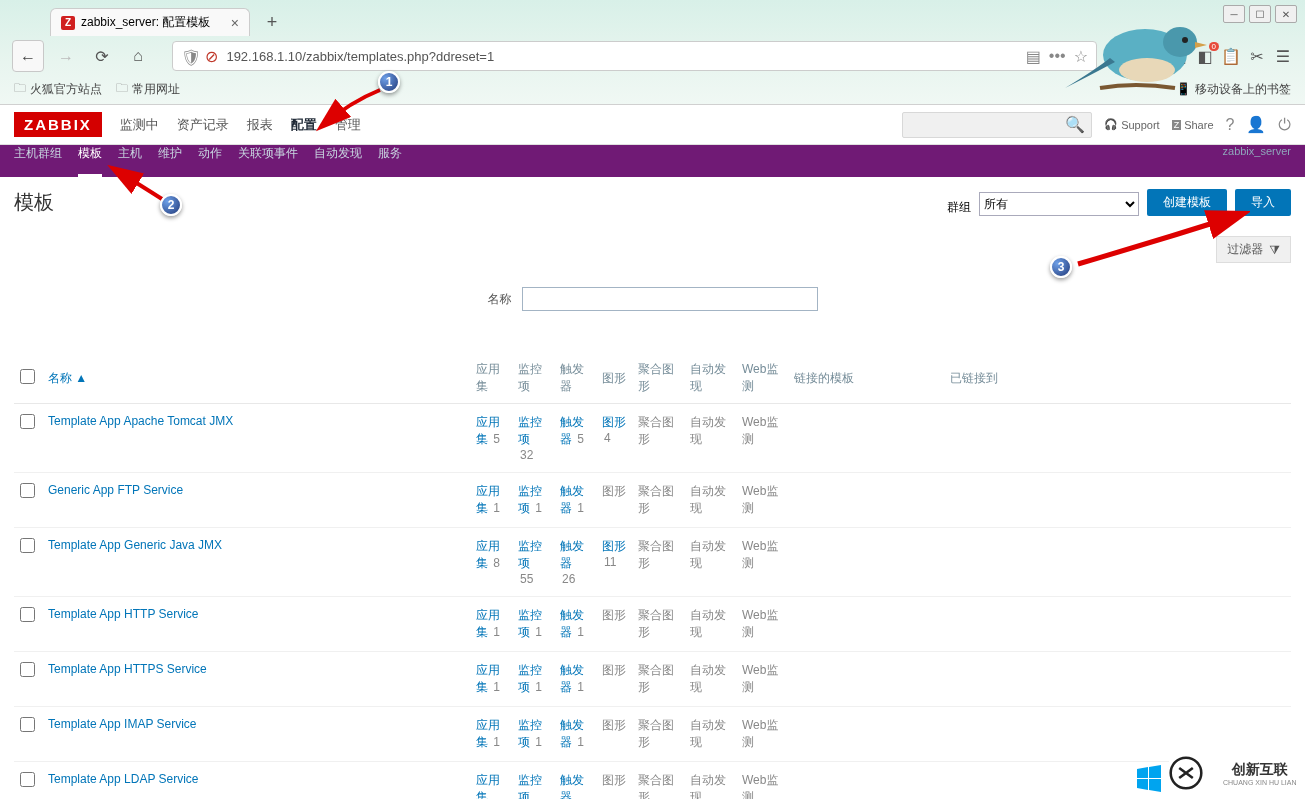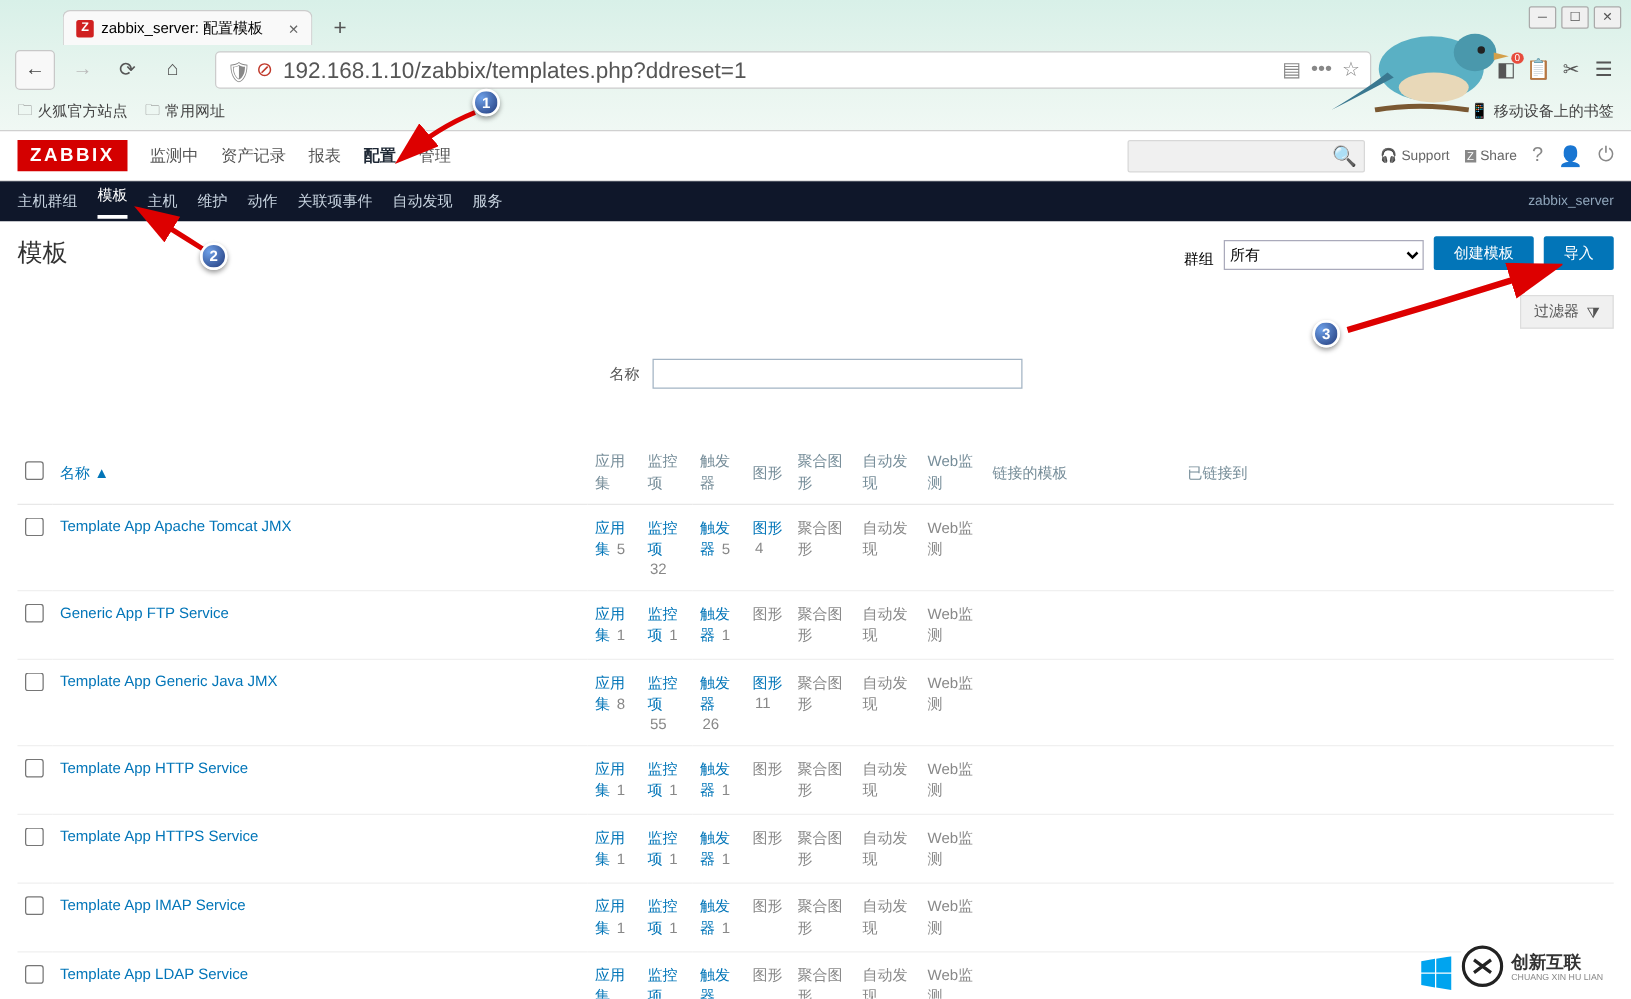--- a/index.html
+++ b/index.html
@@ -9,21 +9,21 @@
 .browser-chrome { height: 105px; background: linear-gradient(to bottom, #d8f0e8 0%, #e8f5ef 60%, #f0f8f4 100%); border-bottom: 1px solid #d0d0d0; position: relative; }
 .tab-bar { height: 36px; display: flex; align-items: flex-end; padding-left: 50px; }
 .tab { background: #f9f9f9; border: 1px solid #ccc; border-bottom: none; border-radius: 6px 6px 0 0; height: 28px; display: flex; align-items: center; padding: 0 10px; width: 200px; gap: 6px; font-size: 12px; }
 .tab-icon { width: 14px; height: 14px; background: #d02020; color: #fff; display: inline-flex; align-items: center; justify-content: center; font-size: 10px; font-weight: bold; border-radius: 2px; }
 .tab-close { margin-left: auto; color: #666; cursor: pointer; font-size: 14px; }
 .new-tab { margin-left: 8px; width: 28px; height: 28px; display: flex; align-items: center; justify-content: center; color: #555; font-size: 18px; cursor: pointer; }
 .addr-bar { height: 40px; display: flex; align-items: center; padding: 0 12px; gap: 8px; }
 .nav-btn { width: 32px; height: 32px; border: 1px solid #c8c8c8; border-radius: 4px; display: flex; align-items: center; justify-content: center; background: #f8f8f8; color: #444; cursor: pointer; }
 .plain-btn { width: 28px; height: 28px; display: flex; align-items: center; justify-content: center; color: #555; cursor: pointer; }
 .url-box { flex: 1; height: 30px; background: #fff; border: 1px solid #ccc; border-radius: 4px; display: flex; align-items: center; padding: 0 8px; gap: 8px; margin: 0 12px; }
-.url-box input { flex: 1; border: none; outline: none; font-size: 18px; color: #555; }
+.url-box input { flex: 1; border: none; outline: none; font-size: 13px; color: #555; }
 .shield { width: 16px; height: 16px; color: #888; }
 .lock-off { color: #c0392b; }
 .right-icons { display: flex; gap: 6px; align-items: center; }
 .ext-icon { width: 20px; height: 20px; display: flex; align-items: center; justify-content: center; color: #555; }
 .badge-count { position: relative; }
 .badge-count::after { content: '0'; position: absolute; top: -4px; right: -4px; background: #e74c3c; color: #fff; font-size: 8px; border-radius: 6px; padding: 0 3px; }
 .bookmark-bar { height: 26px; display: flex; align-items: center; padding: 0 14px; gap: 14px; font-size: 12px; color: #444; }
 .bookmark-bar .bm { display: flex; align-items: center; gap: 4px; cursor: pointer; }
 .folder-icon { color: #888; }
 .mobile-bookmarks { margin-left: auto; display: flex; align-items: center; gap: 4px; }
@@ -39,21 +39,21 @@
 .zbx-nav { display: flex; gap: 18px; font-size: 13px; }
 .zbx-nav a { color: #555; text-decoration: none; cursor: pointer; }
 .zbx-nav a.active { color: #1f2936; font-weight: bold; }
 .zbx-header .right { margin-left: auto; display: flex; align-items: center; gap: 12px; }
 .search-box { width: 190px; height: 26px; border: 1px solid #d8d8d8; background: #f0f0f0; border-radius: 2px; display: flex; align-items: center; padding: 0 6px; }
 .search-box input { flex: 1; border: none; background: transparent; outline: none; font-size: 12px; }
 .support, .share { font-size: 11px; color: #666; display: flex; align-items: center; gap: 3px; cursor: pointer; }
 .hdr-icon { color: #888; cursor: pointer; }
 
 
-.zbx-subnav { height: 32px; background: #0f172a; display: flex; align-items: center; padding: 0 14px; gap: 16px; font-size: 12px; }
+.zbx-subnav { height: 32px; background: #701a75; display: flex; padding: 0 14px; gap: 16px; font-size: 12px; }
 .zbx-subnav a { color: #c8d4e0; text-decoration: none; cursor: pointer; }
 .zbx-subnav a.active { color: #fff; border-bottom: 3px solid #fff; padding-bottom: 7px; }
 .zbx-subnav .crumb { margin-left: auto; color: #8fa5ba; font-size: 11px; }
 
 
 .page-content { padding: 12px 14px; position: relative; }
 .page-title-row { display: flex; align-items: center; margin-bottom: 8px; }
 .page-title-row h1 { font-size: 20px; font-weight: normal; color: #333; }
 .title-controls { margin-left: auto; display: flex; align-items: flex-end; gap: 8px; font-size: 12px; }
 .select-box { height: 24px; border: 1px solid #aab; background: #fff; font-size: 12px; width: 160px; }
@@ -87,21 +87,21 @@
 .screen-col { width: 52px; }
 .disc-col { width: 52px; }
 .web-col { width: 52px; }
 .linked-col { width: 156px; }
 .linkedto-col { width: auto; }
 
 
 .anno-circle { position: absolute; width: 22px; height: 22px; border-radius: 50%; background: radial-gradient(circle at 30% 30%, #6ea0e8, #203878); border: 2px solid #fff; box-shadow: 0 2px 4px rgba(0,0,0,.4); color: #fff; font-size: 12px; font-weight: bold; display: flex; align-items: center; justify-content: center; z-index: 50; }
 .anno-arrow { position: absolute; z-index: 49; pointer-events: none; }
 
-.corner-logo { position: absolute; right: 6px; bottom: 6px; width: 130px; height: 40px; background: #fff; display: flex; align-items: center; gap: 6px; font-size: 11px; color: #333; }
+.corner-logo { position: absolute; right: 6px; bottom: 6px; width: 130px; height: 40px; background: #fff; display: flex; align-items: center; gap: 20px; font-size: 11px; color: #333; text-align: center; }
 .corner-logo svg { width: 34px; height: 34px; }
 .corner-windows { position: absolute; right: 142px; bottom: 6px; width: 28px; height: 28px; }
 </style>
 </head>
 <body>
 
 <div class="browser-chrome">
   <div class="win-controls">
     <div class="win-btn">─</div>
     <div class="win-btn">☐</div>

